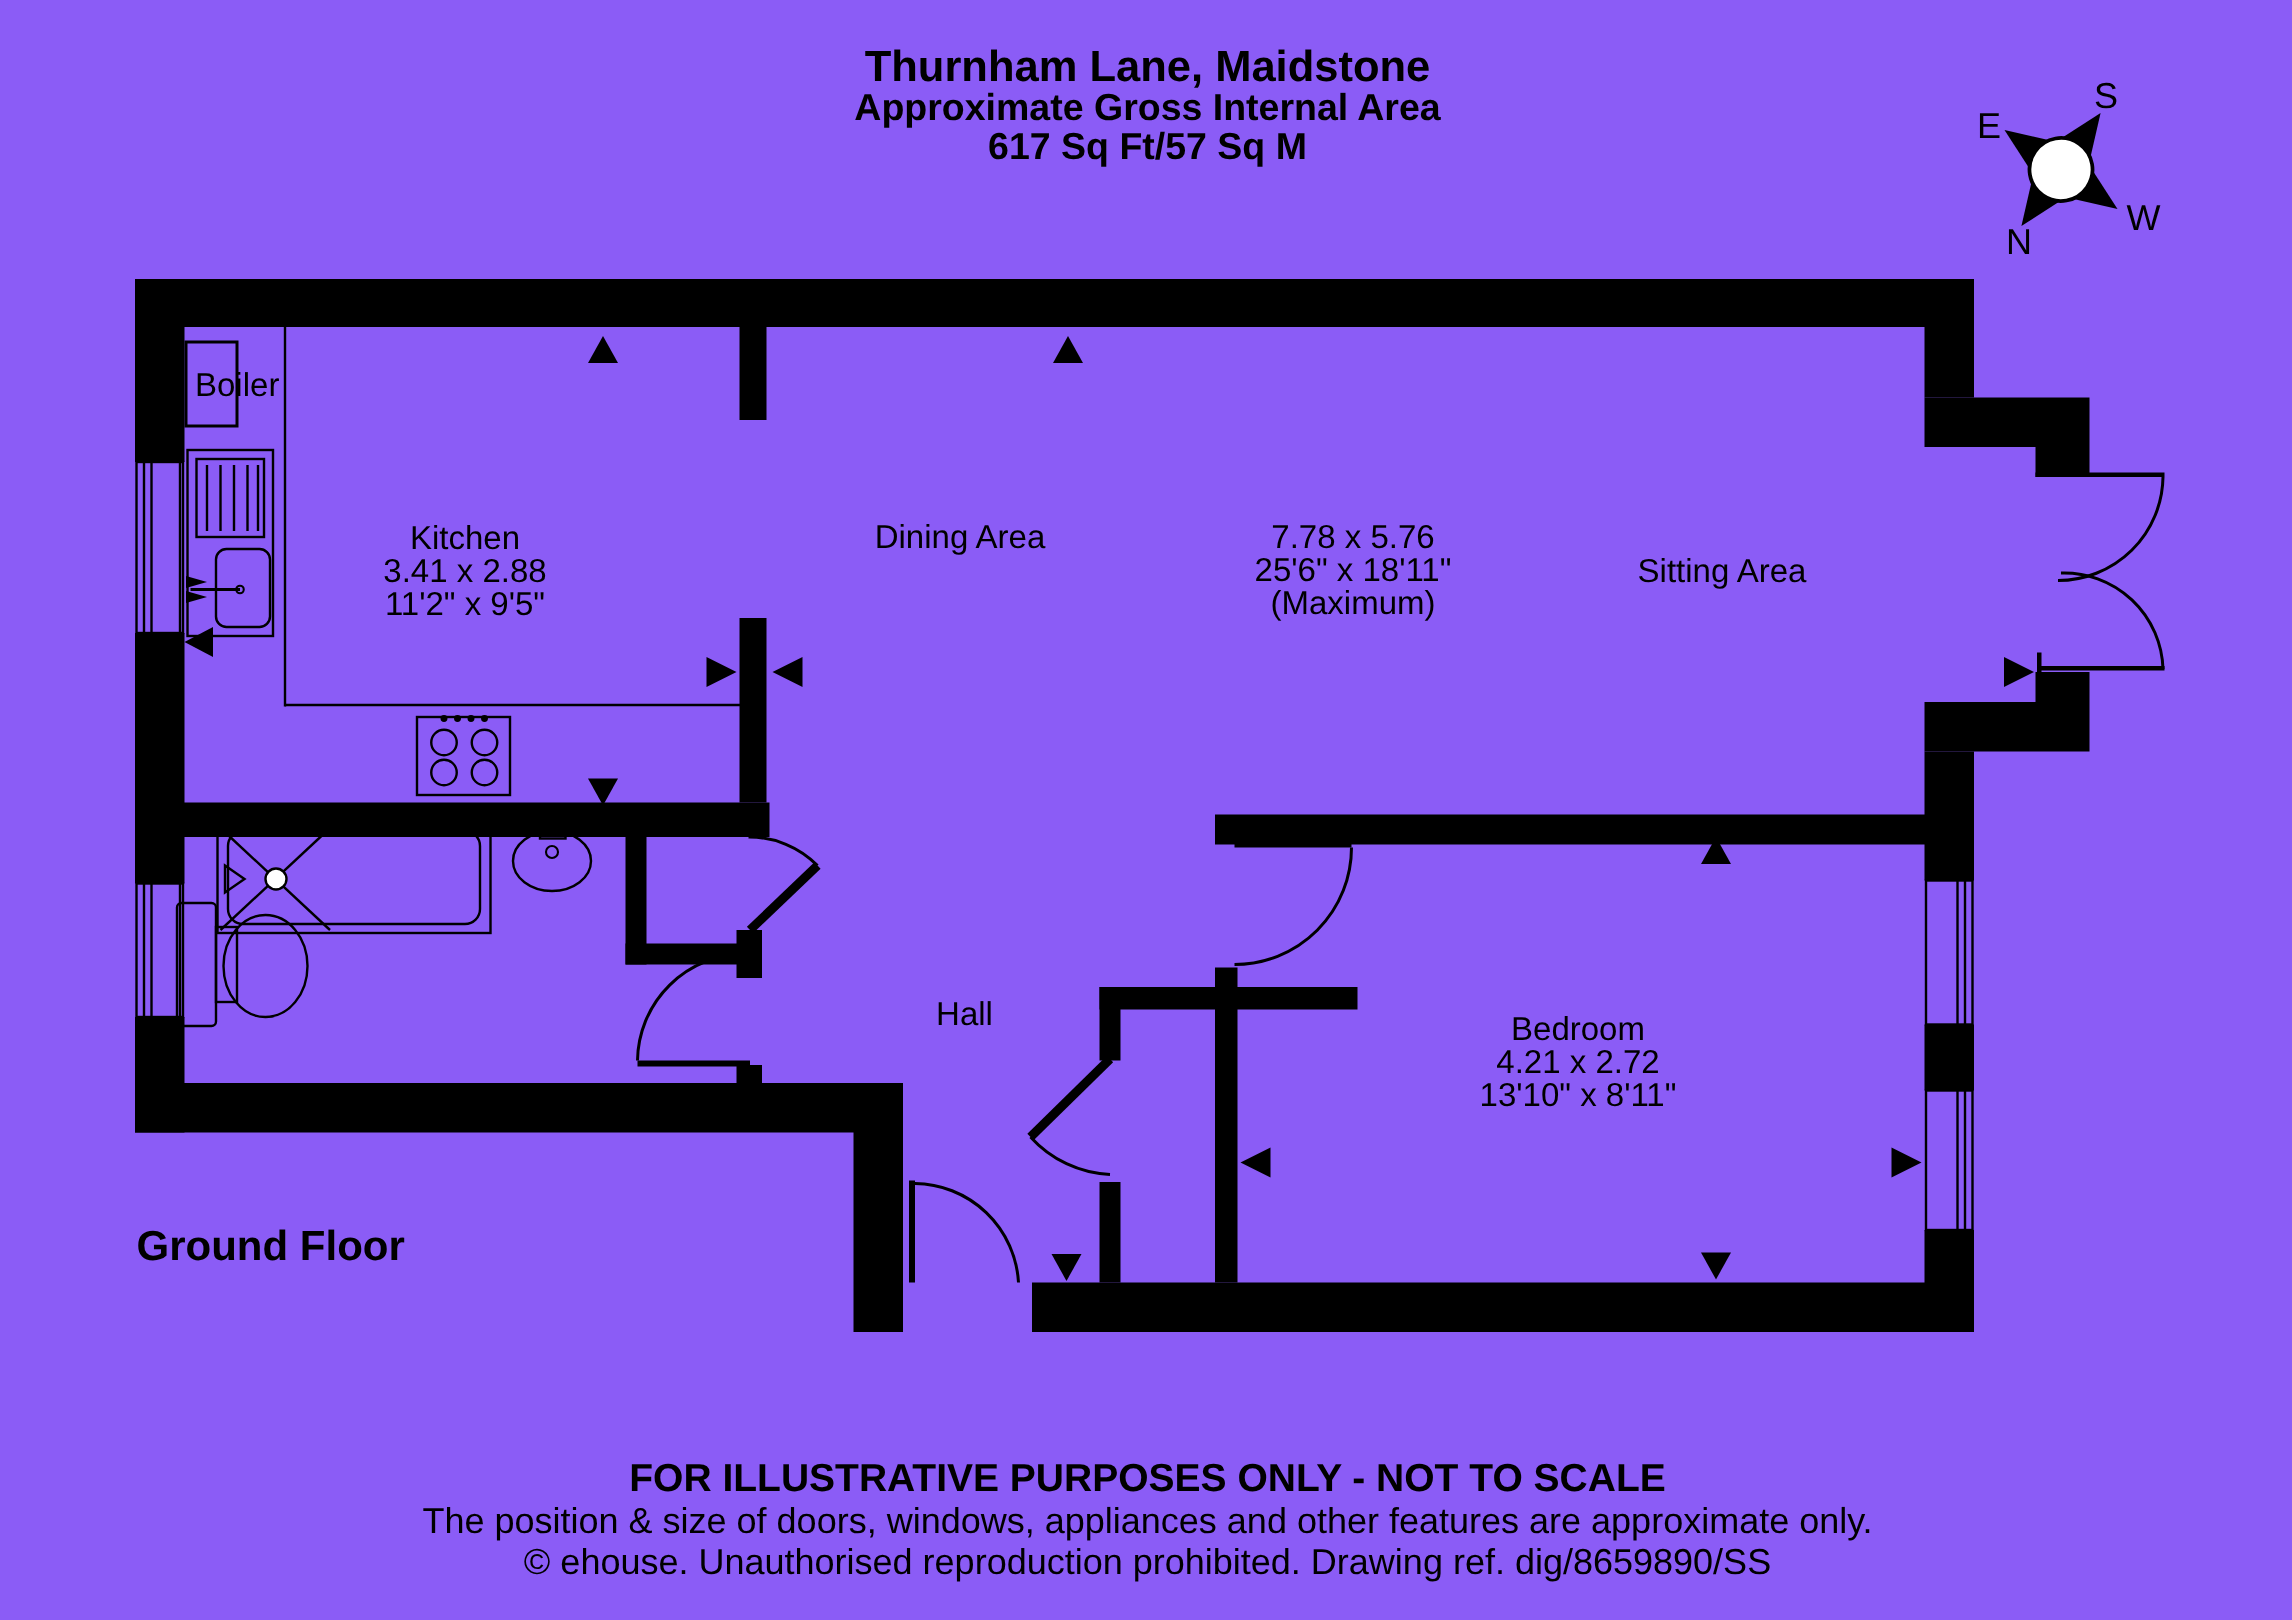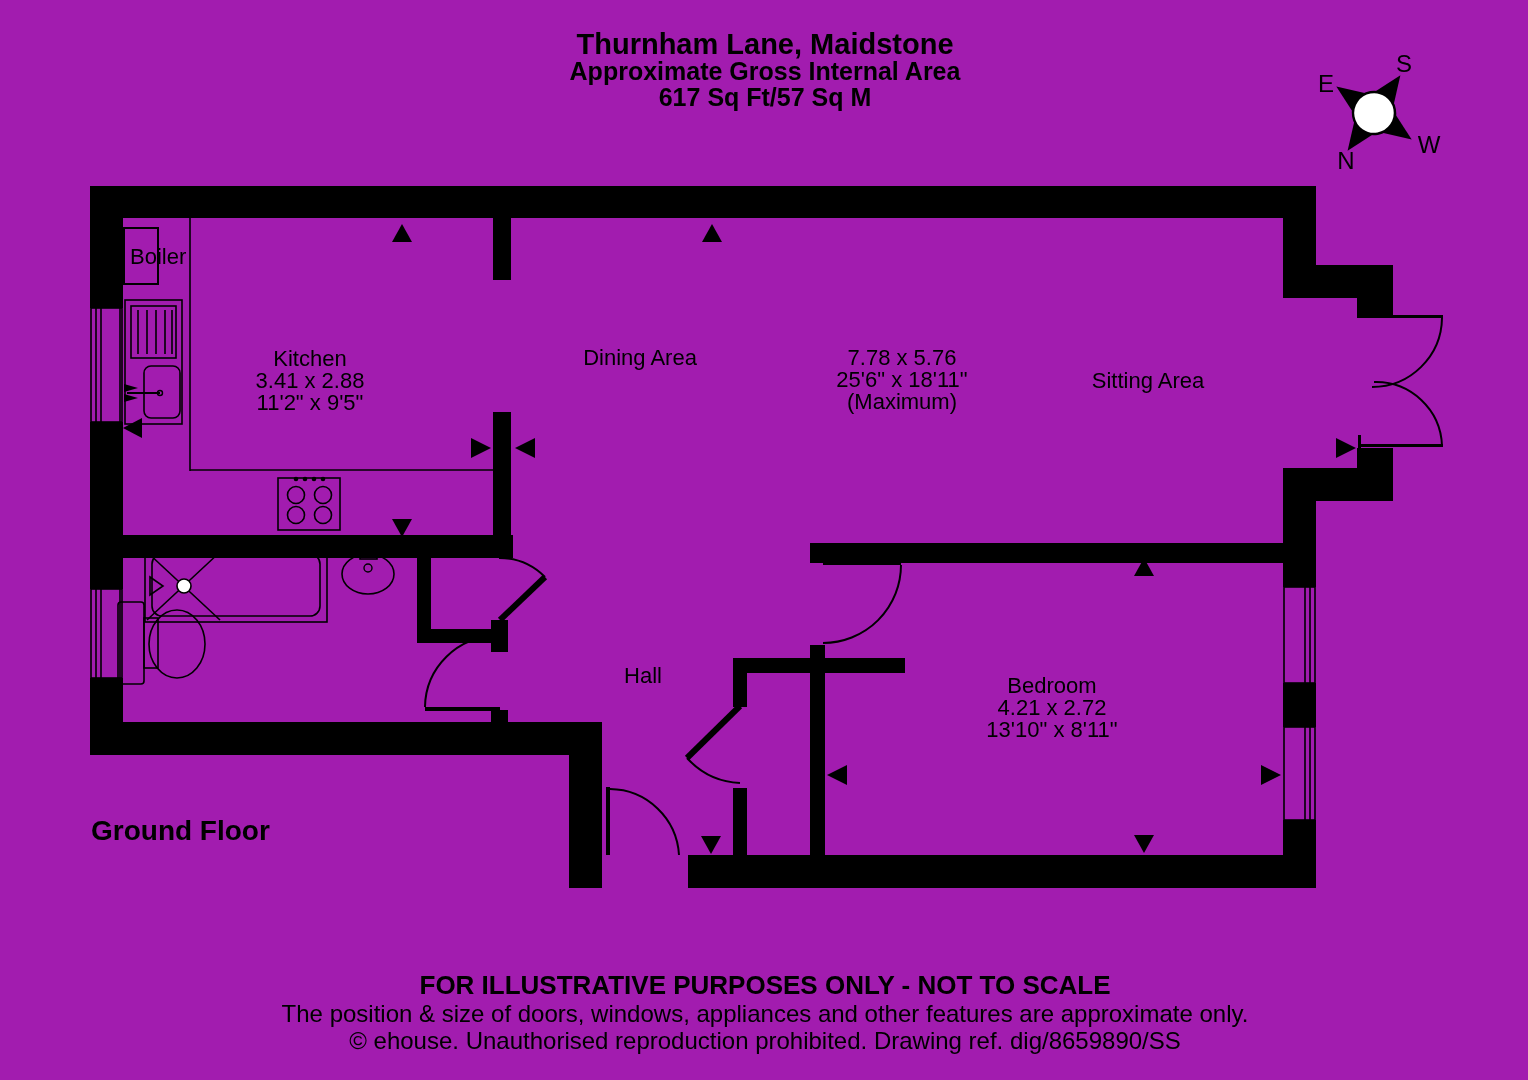--- a/index.html
+++ b/index.html
@@ -1,16 +1,16 @@
 <!DOCTYPE html>
 <html><head>
 <meta charset="utf-8">
 <style>
   html,body{margin:0;padding:0;background:#ffffff;}
-  #stage{position:relative;width:1528px;height:1080px;background:#a21caf;overflow:hidden;
+  #stage{position:relative;width:1528px;height:1080px;background:#8b5cf6;overflow:hidden;
          font-family:"Liberation Sans", sans-serif;}
   svg{position:absolute;left:0;top:0;}
   svg text{fill:#000;font-family:"Liberation Sans", sans-serif;}
   .t22{font-size:22px;}
   .t24{font-size:24px;}
   .t25{font-size:25px;}
   .t26{font-size:26px;}
   .t28{font-size:28px;}
   .t29{font-size:29px;}
   .bold{font-weight:bold;}

